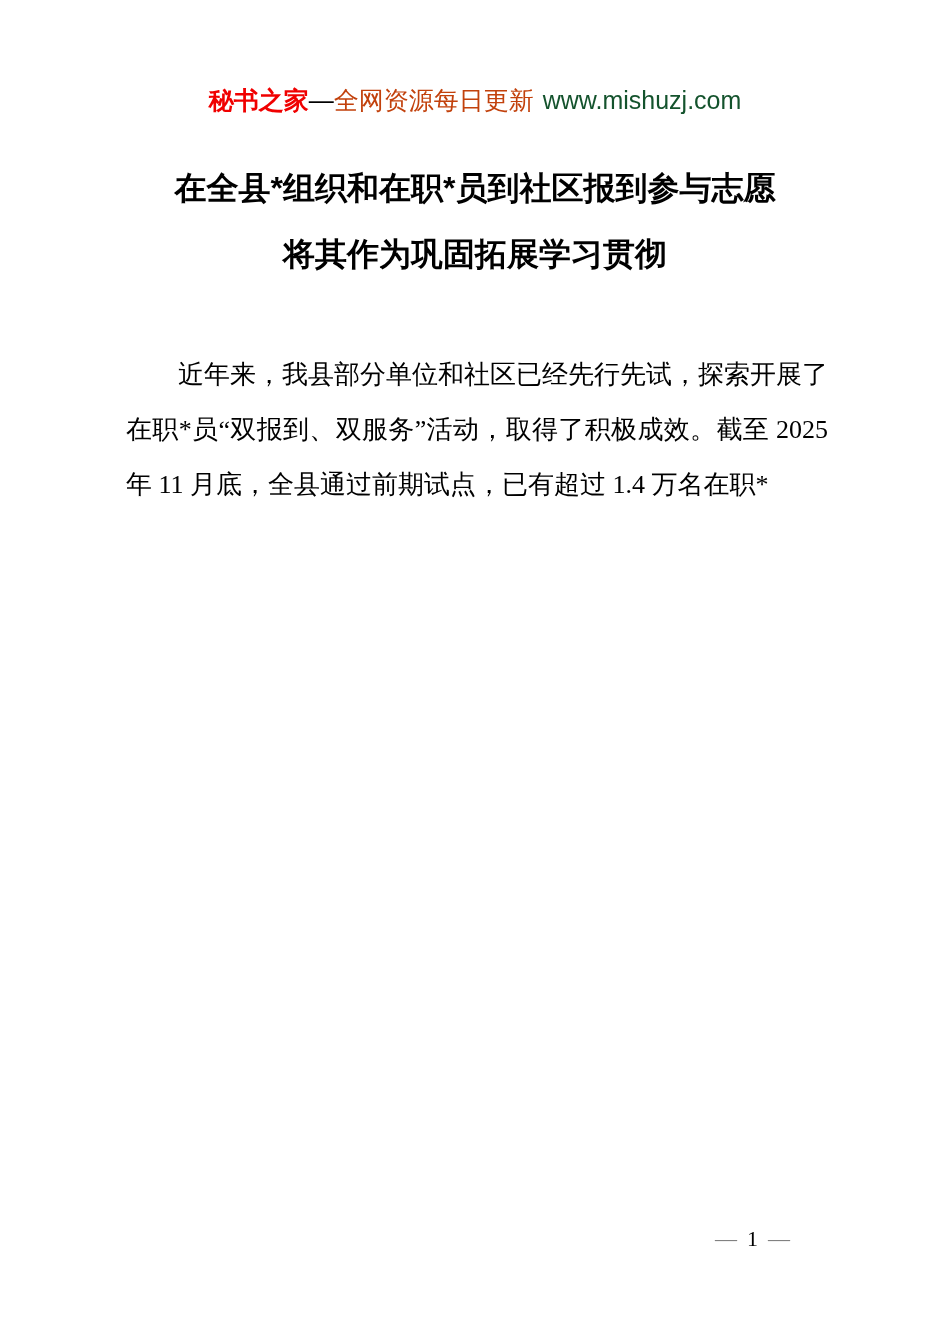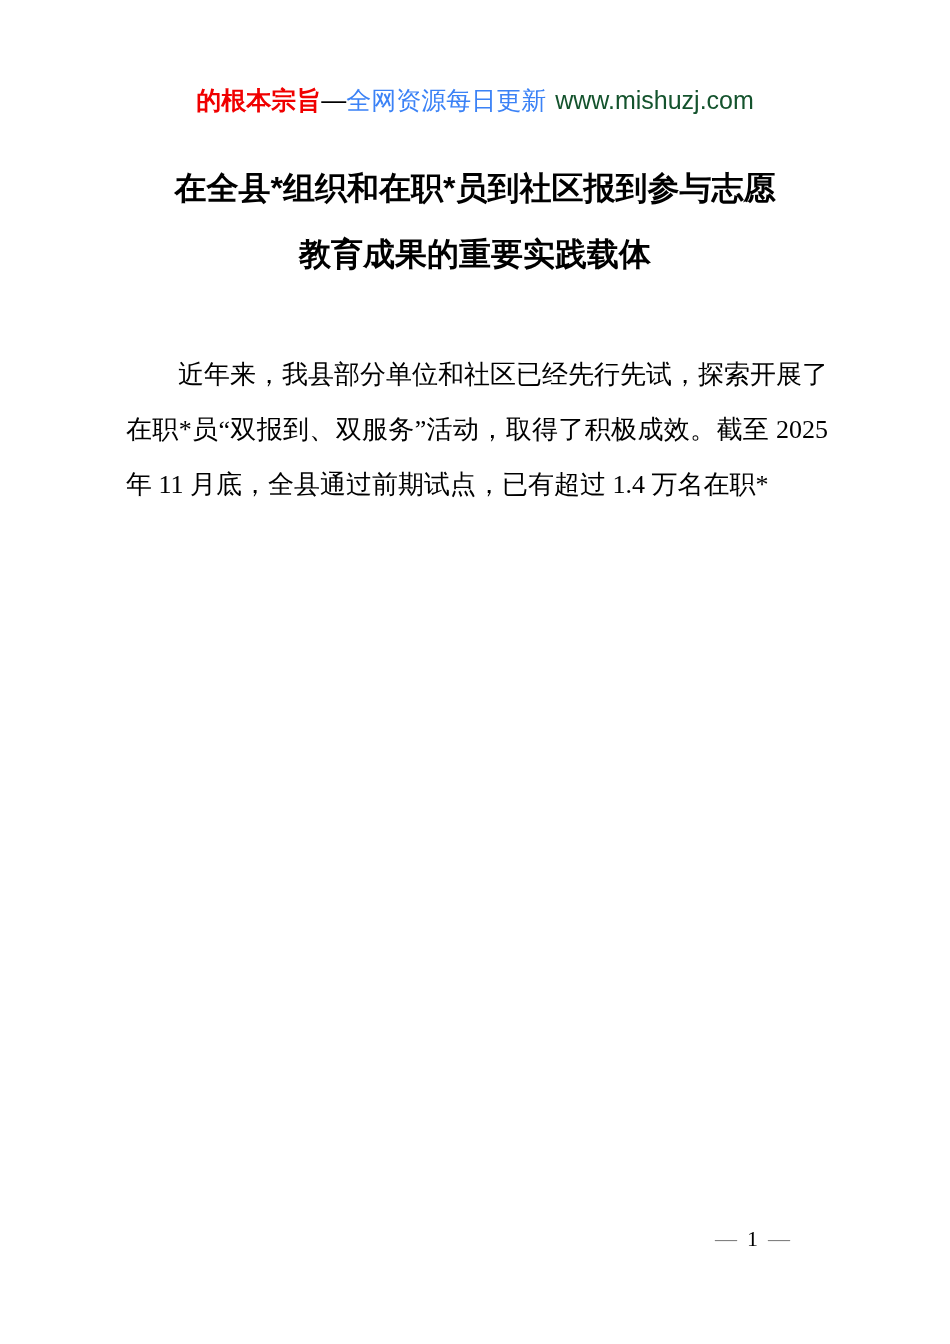--- a/index.html
+++ b/index.html
@@ -14,21 +14,21 @@
   }
   .header {
     padding-top: 84px;
     text-align: center;
     font-size: 25px;
     font-family: "Liberation Sans", sans-serif;
     white-space: nowrap;
   }
   .brand { color: #f00000; font-weight: bold; }
   .hdr-dash { color: #000000; }
-  .tagline { color: #3b82f6; text-align: center; }
+  .tagline { color: #c2410c; text-align: center; }
   .url { color: #14532d; margin-left: 9px; text-decoration: none; }
   .title {
     margin: 38px 90px 0 90px;
     text-align: center;
     font-family: "Liberation Sans", sans-serif;
     font-weight: bold;
     font-size: 32px;
     line-height: 66px;
     color: #000000;
   }
@@ -49,26 +49,26 @@
     font-size: 22px;
     color: #000000;
     font-family: "Liberation Serif", serif;
   }
   .pn-dash { color: #7a7a7a; margin: 0 10px; }
 </style>
 </head>
 <body>
 
 <div class="header">
-  <span class="brand">的根本宗旨</span><span class="hdr-dash">—</span><span class="tagline">全网资源每日更新</span><span class="url">www.mishuzj.com</span>
+  <span class="brand">秘书之家</span><span class="hdr-dash">—</span><span class="tagline">全网资源每日更新</span><span class="url">www.mishuzj.com</span>
 </div>
 
 <h1 class="title">
   <span>在全县*组织和在职*员到社区报到参与志愿</span><br>
-  <span>教育成果的重要实践载体</span>
+  <span>将其作为巩固拓展学习贯彻</span>
 </h1>
 
 <div class="content">
   <div>
       <p class="para"><span>近年来，我县部分单位和社区已经先行先试，探索开展了在职*员“双报到、双服务”活动，取得了积极成效。截至 2025 年 11 月底，全县通过前期试点，已有超过 1.4 万名在职*</span></p>
     </div>
 </div>
 
 <div class="pagenum">
   <span class="pn-dash">—</span><span>1</span><span class="pn-dash">—</span>

